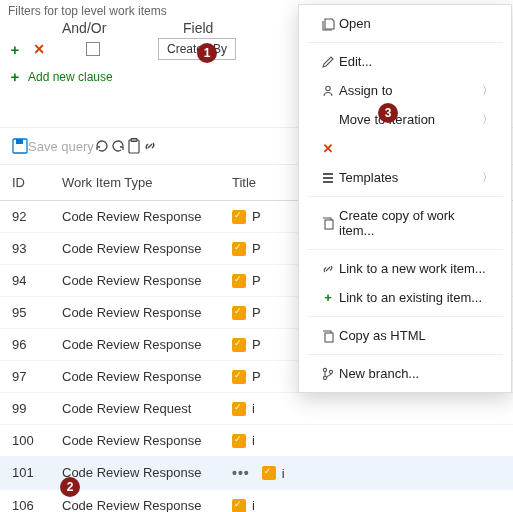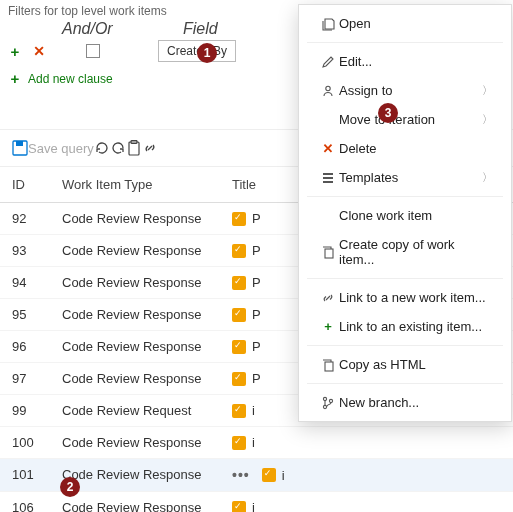--- a/index.html
+++ b/index.html
@@ -1,19 +1,19 @@
 <!DOCTYPE html>
 <html><head>
 <meta charset="utf-8">
 <style>
   * { box-sizing: border-box; margin: 0; padding: 0; }
   body { font-family: "Segoe UI", Arial, sans-serif; font-size: 13px; color: #333; background: #fff; width: 513px; height: 512px; overflow: hidden; position: relative; }
   .filters-label { color: #666; font-size: 12px; padding: 4px 0 2px 8px; }
   .filter-row { display: flex; align-items: center; padding: 2px 8px; gap: 10px; }
-  .filter-headers { display: flex; padding: 0 8px; font-size: 16px; color: #444; font-style: italic; }
+  .filter-headers { display: flex; padding: 0 8px; font-size: 14px; color: #444; }
   .filter-headers .h-andor { width: 75px; padding-left: 54px; }
   .filter-headers .h-field { margin-left: 100px; }
   .plus-green { color: #107c10; font-weight: bold; font-size: 15px; width: 14px; text-align: center; }
   .x-red { color: #d83b01; font-weight: bold; font-size: 14px; width: 14px; text-align: center; }
   .checkbox { width: 14px; height: 14px; border: 1px solid #888; background: #fff; margin-left: 30px; }
   .field-box { border: 1px solid #bbb; padding: 3px 8px; font-size: 12px; margin-left: 48px; min-width: 70px; }
   .add-clause { color: #107c10; font-size: 12px; padding: 6px 8px 12px; display: flex; align-items: center; gap: 6px; }
   .toolbar { display: flex; align-items: center; padding: 10px 12px; border-top: 1px solid #eee; margin-top: 30px; }
   .tool-ico { width:16px; height:16px; display:flex; align-items:center; justify-content:center; color:#444; }
   .tool-save-icon { color:#0078d4; }
@@ -214,38 +214,33 @@
       <span class="mlabel">Assign to</span>
       <span class="chev">〉</span>
     </div>
     <div class="mi">
       <span class="mico"></span>
       <span class="mlabel">Move to iteration</span>
       <span class="chev">〉</span>
     </div>
     <div class="mi del">
       <span class="mico">✕</span>
-      <span class="mlabel">Delete</span>
     </div>
     <div class="mi">
       <span class="mico">
         <svg width="14" height="14" viewBox="0 0 14 14">
           <rect x="2" y="2" width="10" height="2" fill="#555"></rect>
           <rect x="2" y="6" width="10" height="2" fill="#555"></rect>
           <rect x="2" y="10" width="10" height="2" fill="#555"></rect>
         </svg>
       </span>
       <span class="mlabel">Templates</span>
       <span class="chev">〉</span>
     </div>
     <div class="sep"></div>
-    <div class="mi">
-      <span class="mico"></span>
-      <span class="mlabel">Clone work item</span>
-    </div>
     <div class="mi">
       <span class="mico">
         <svg width="14" height="14" viewBox="0 0 14 14">
           <rect x="4" y="4" width="8" height="9" fill="none" stroke="#555" stroke-width="1.1"></rect>
           <path d="M2 2h8v2" fill="none" stroke="#555" stroke-width="1.1"></path>
         </svg>
       </span>
       <span class="mlabel">Create copy of work item...</span>
     </div>
     <div class="sep"></div>

